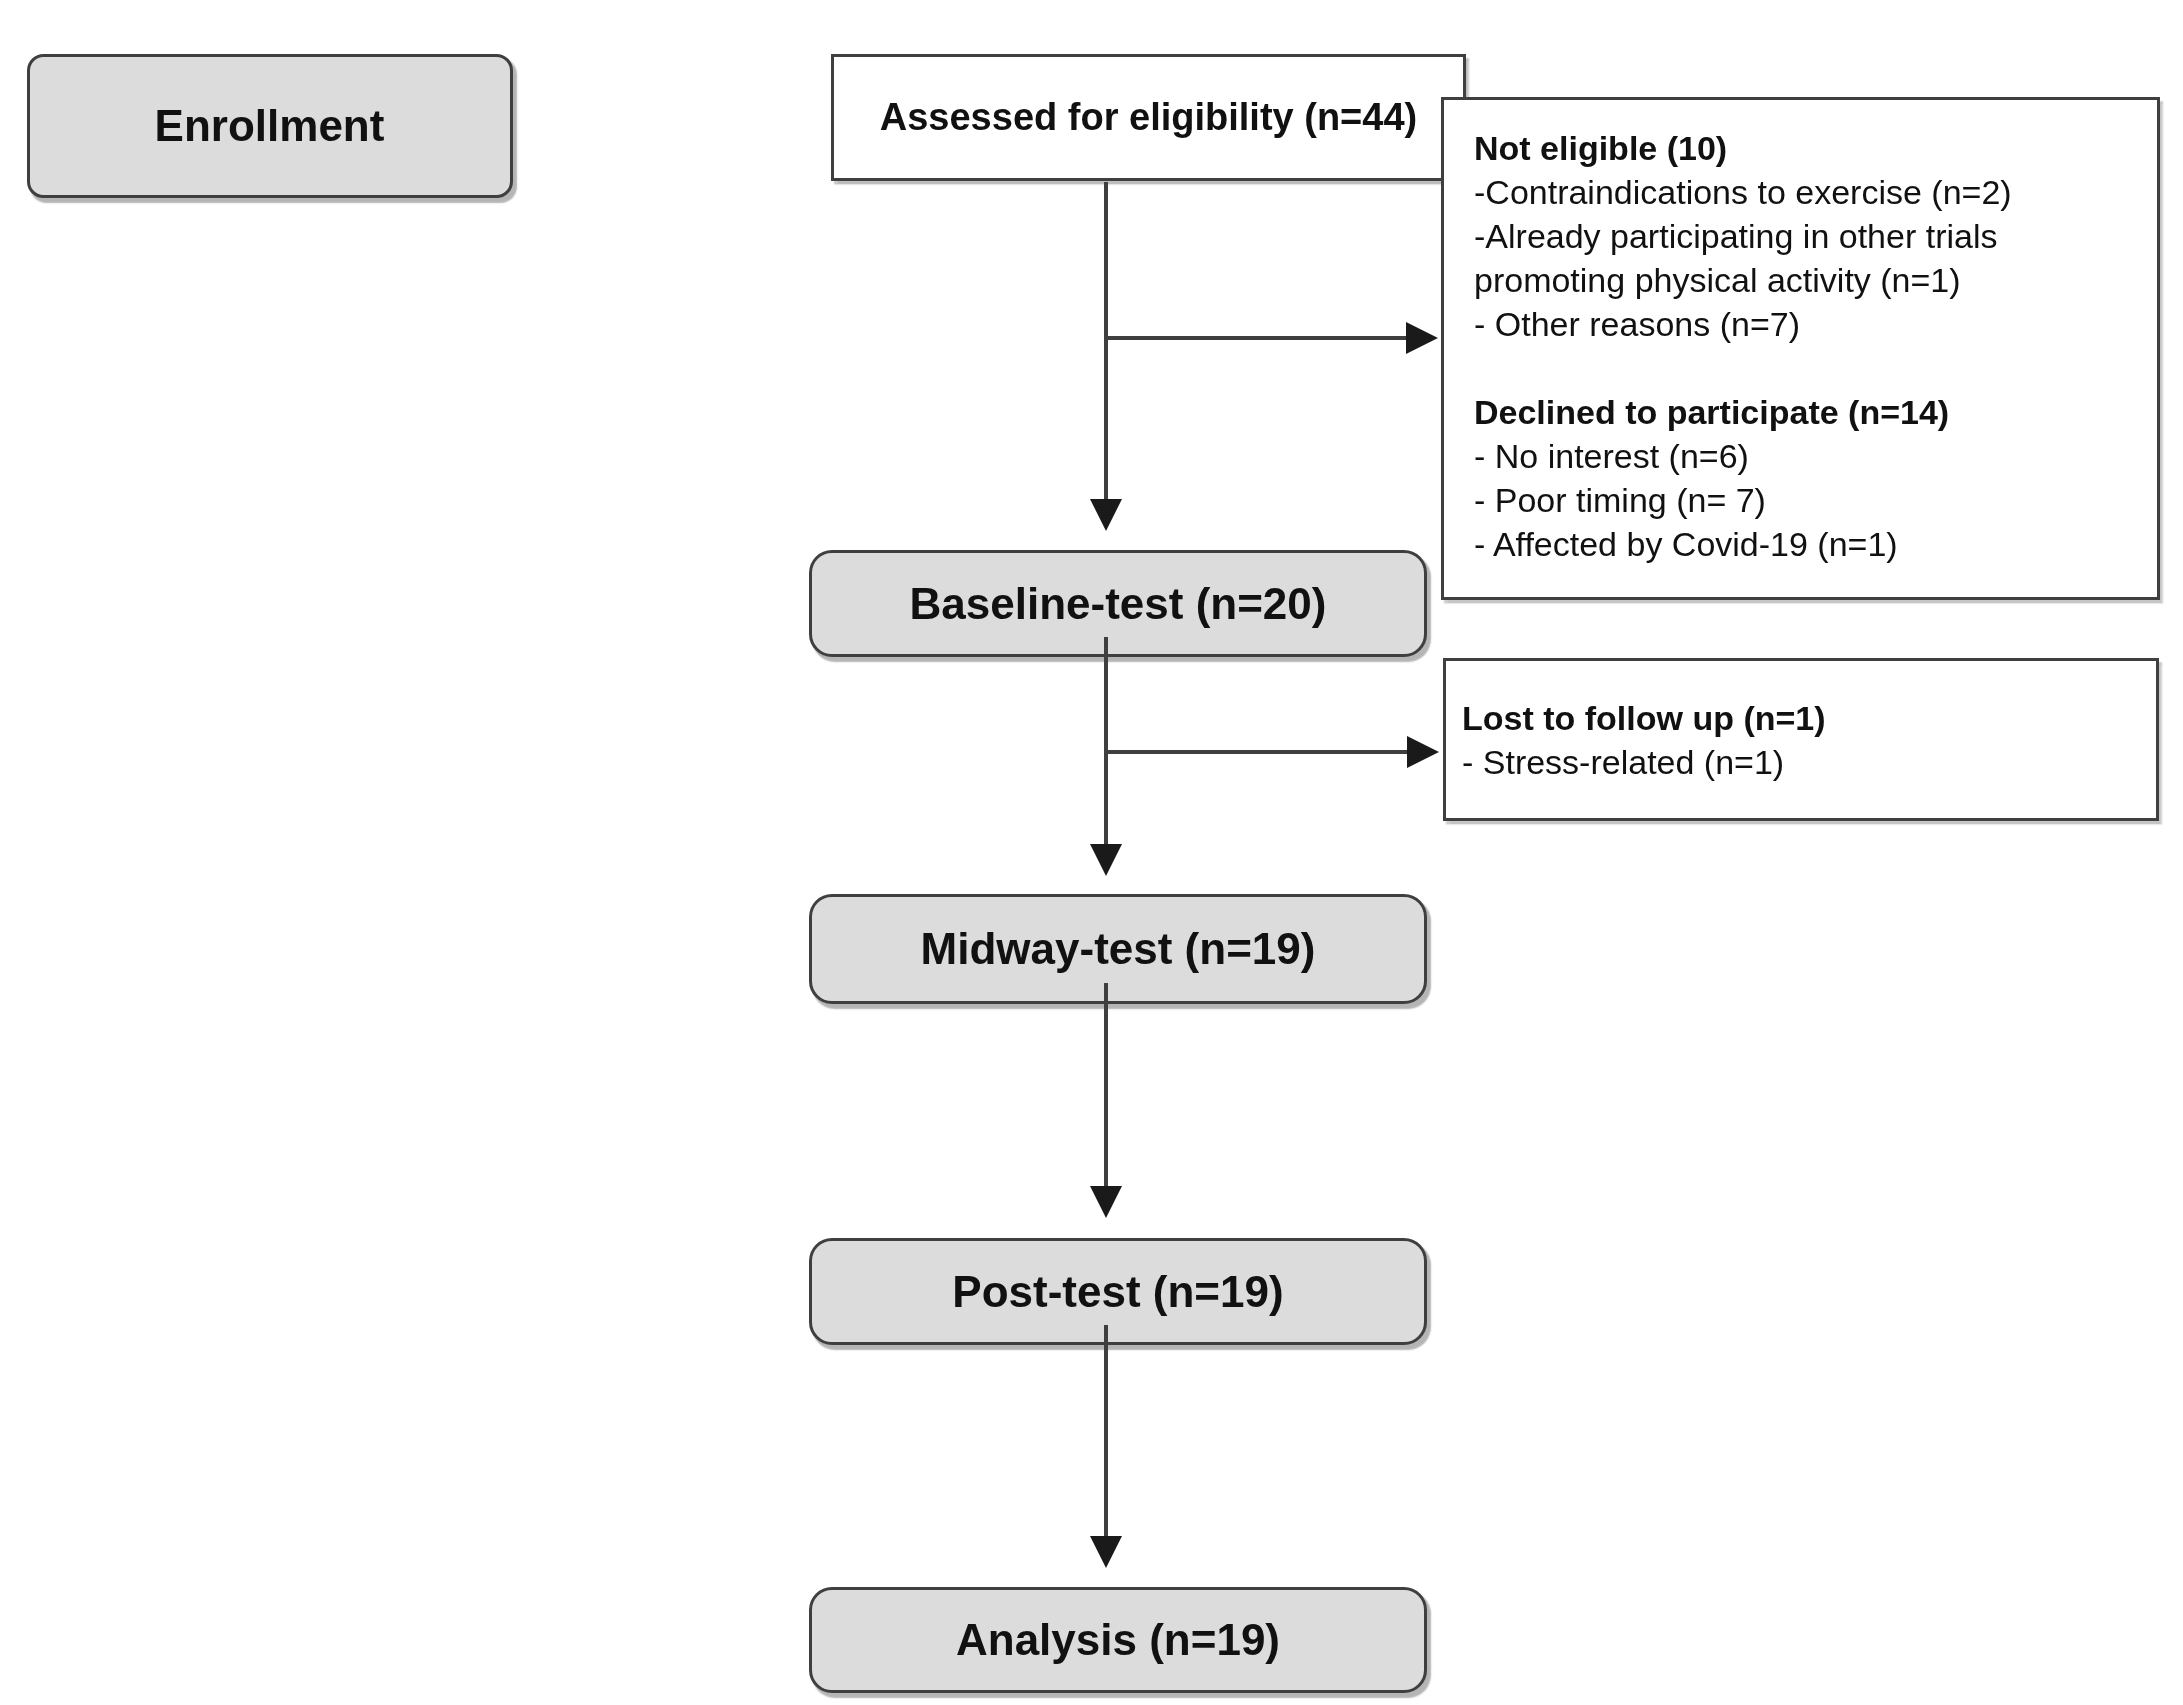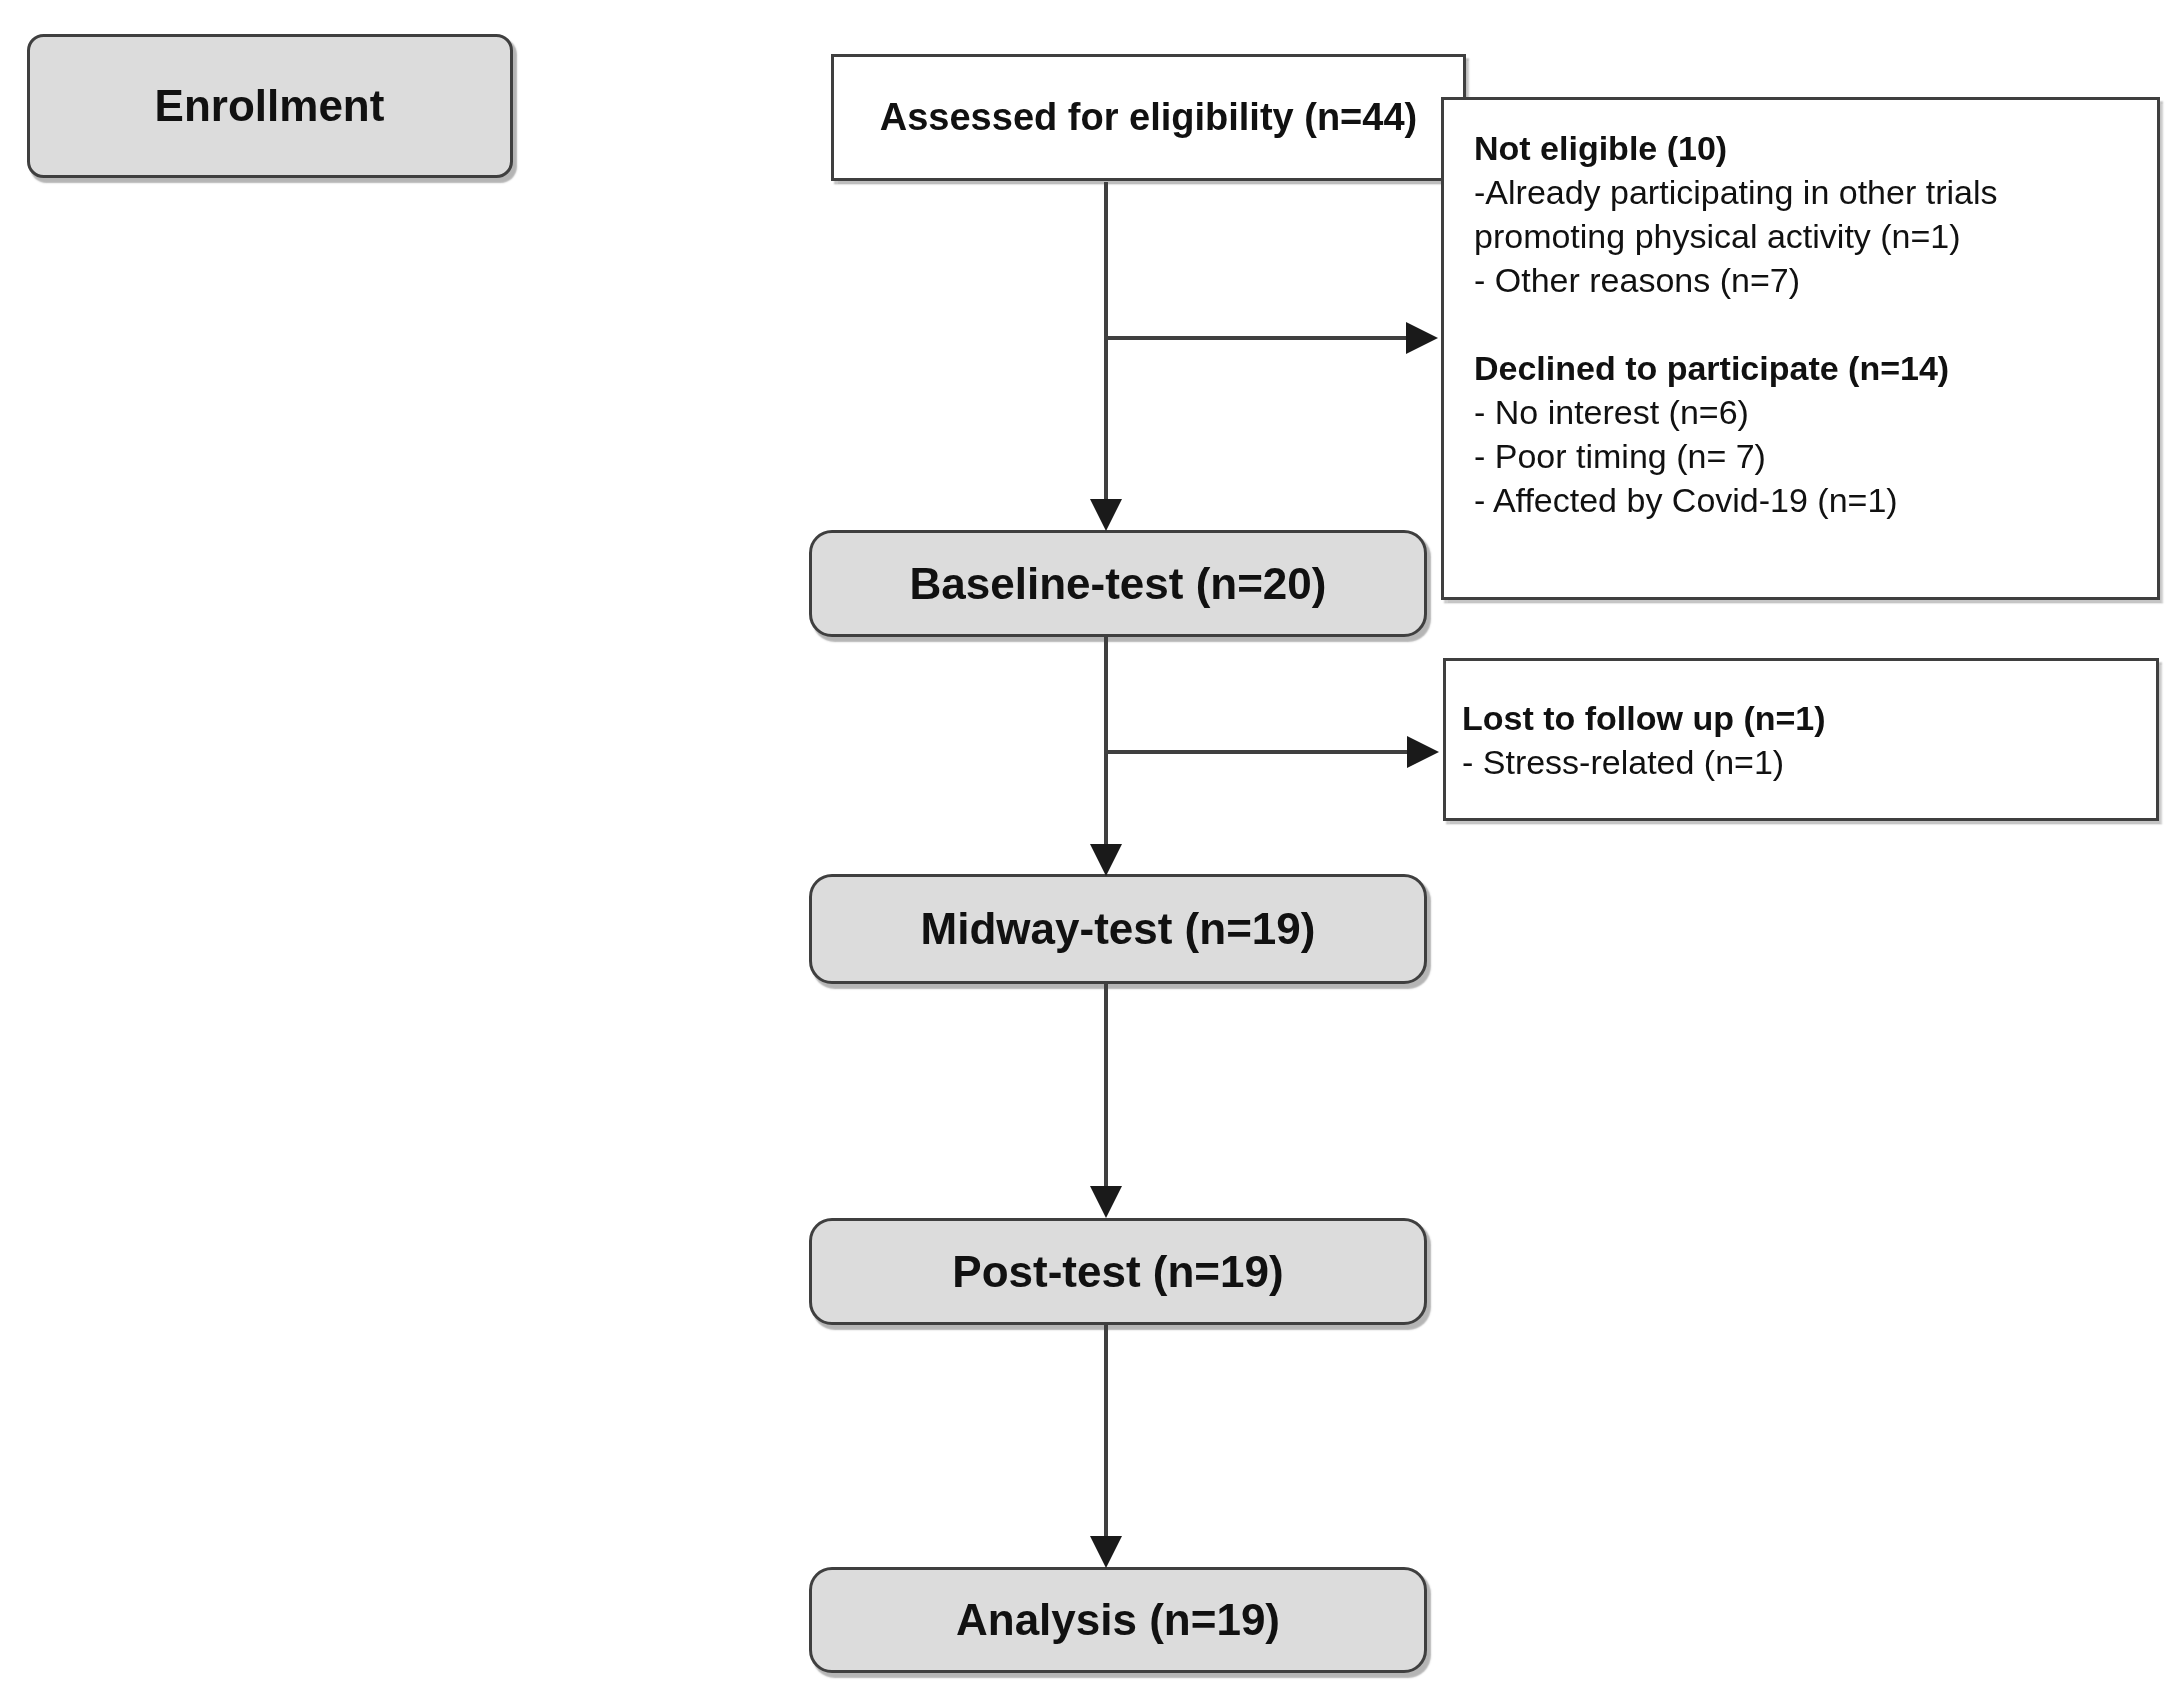--- a/index.html
+++ b/index.html
@@ -19,20 +19,21 @@
     display: flex;
     align-items: center;
     justify-content: center;
     background: var(--node-fill, #dcdcdc);
     border: 3.8px solid var(--node-border, #3f3f3f);
     border-radius: 23px;
     box-shadow: 3.8px 4.5px 1.5px rgba(90,90,90,0.45);
     font-weight: bold;
     font-size: 44px;
     white-space: nowrap;
+    margin-top: 20px;
   }
   .enroll {
     border-radius: 16.6px;
     font-size: 44px;
   }
   
   .plainbox {
     position: absolute;
     display: flex;
     align-items: center;
@@ -82,20 +83,21 @@
   <div class="node enroll" style="left:26.5px; top:34px; width:486px; height:144px;">
     <span>Enrollment</span>
   </div>
 
   <div class="plainbox" style="left:787px; top:54px; width:635px; height:127px;margin-left:44px;">
     <span>Assessed for eligibility (n=44)</span>
   </div>
 
   <div class="sidebox" style="left:1441px; top:97px; width:719px; height:503px;">
     <div class="head">Not eligible (10)</div>
+    <div>-Contraindications to exercise (n=2)</div>
     <div>-Already participating in other trials</div>
     <div>promoting physical activity (n=1)</div>
     <div>- Other reasons (n=7)</div>
     <div class="gap"></div>
     <div class="head">Declined to participate (n=14)</div>
     <div>- No interest (n=6)</div>
     <div>- Poor timing (n= 7)</div>
     <div>- Affected by Covid-19 (n=1)</div>
   </div>
 

